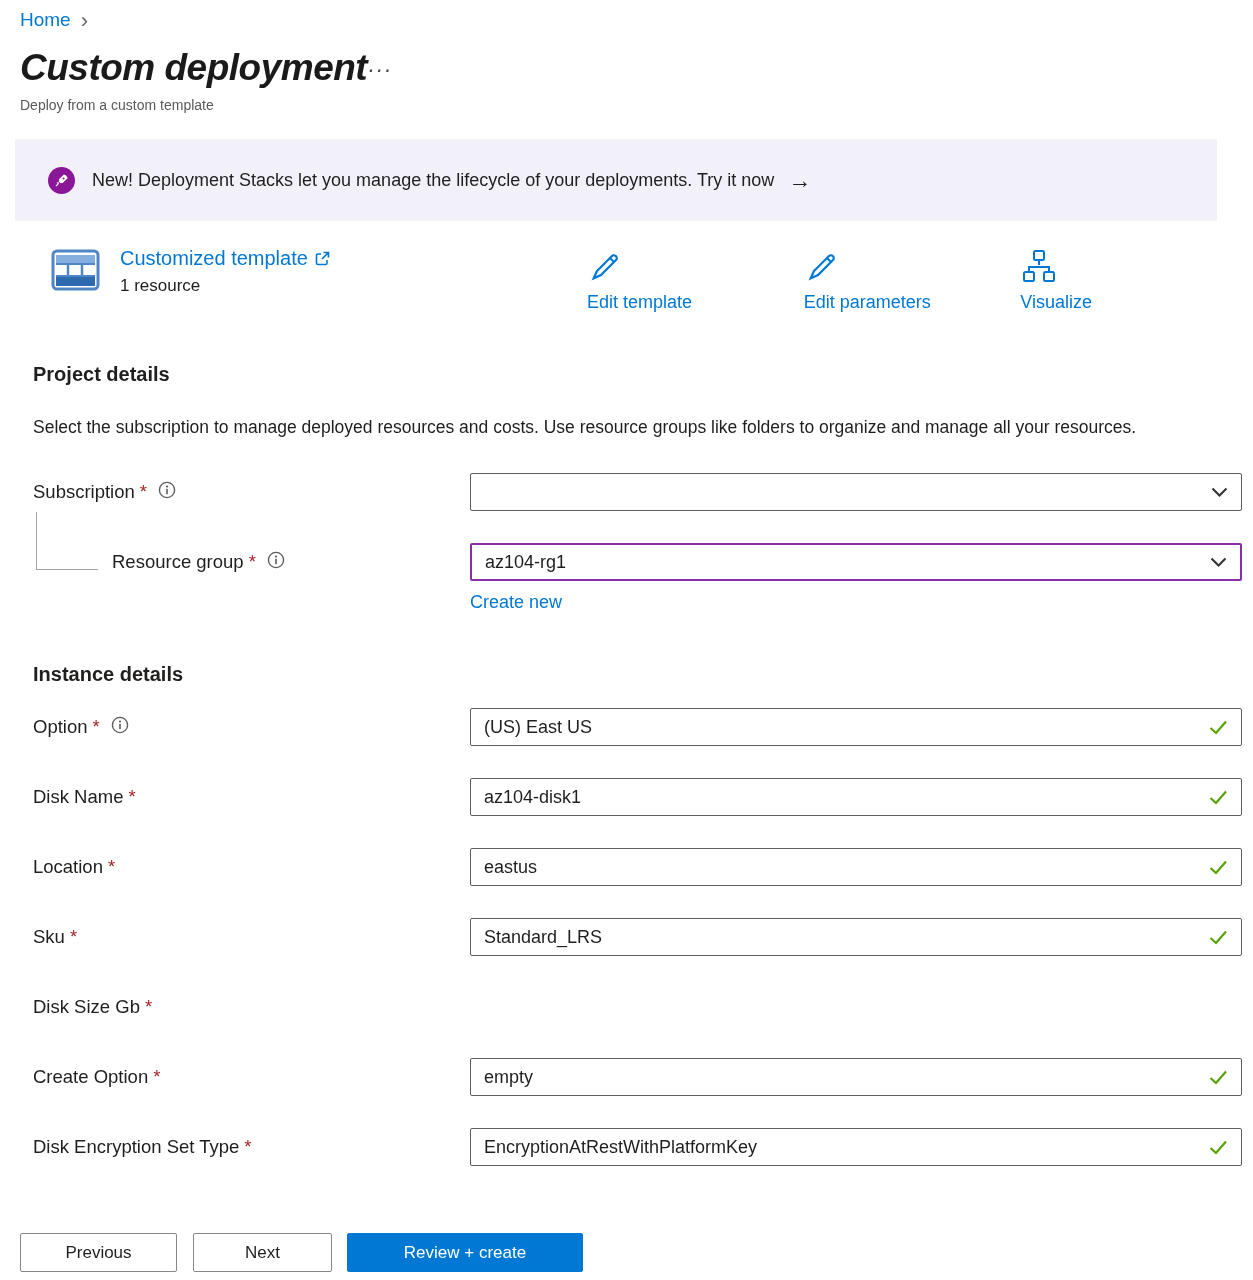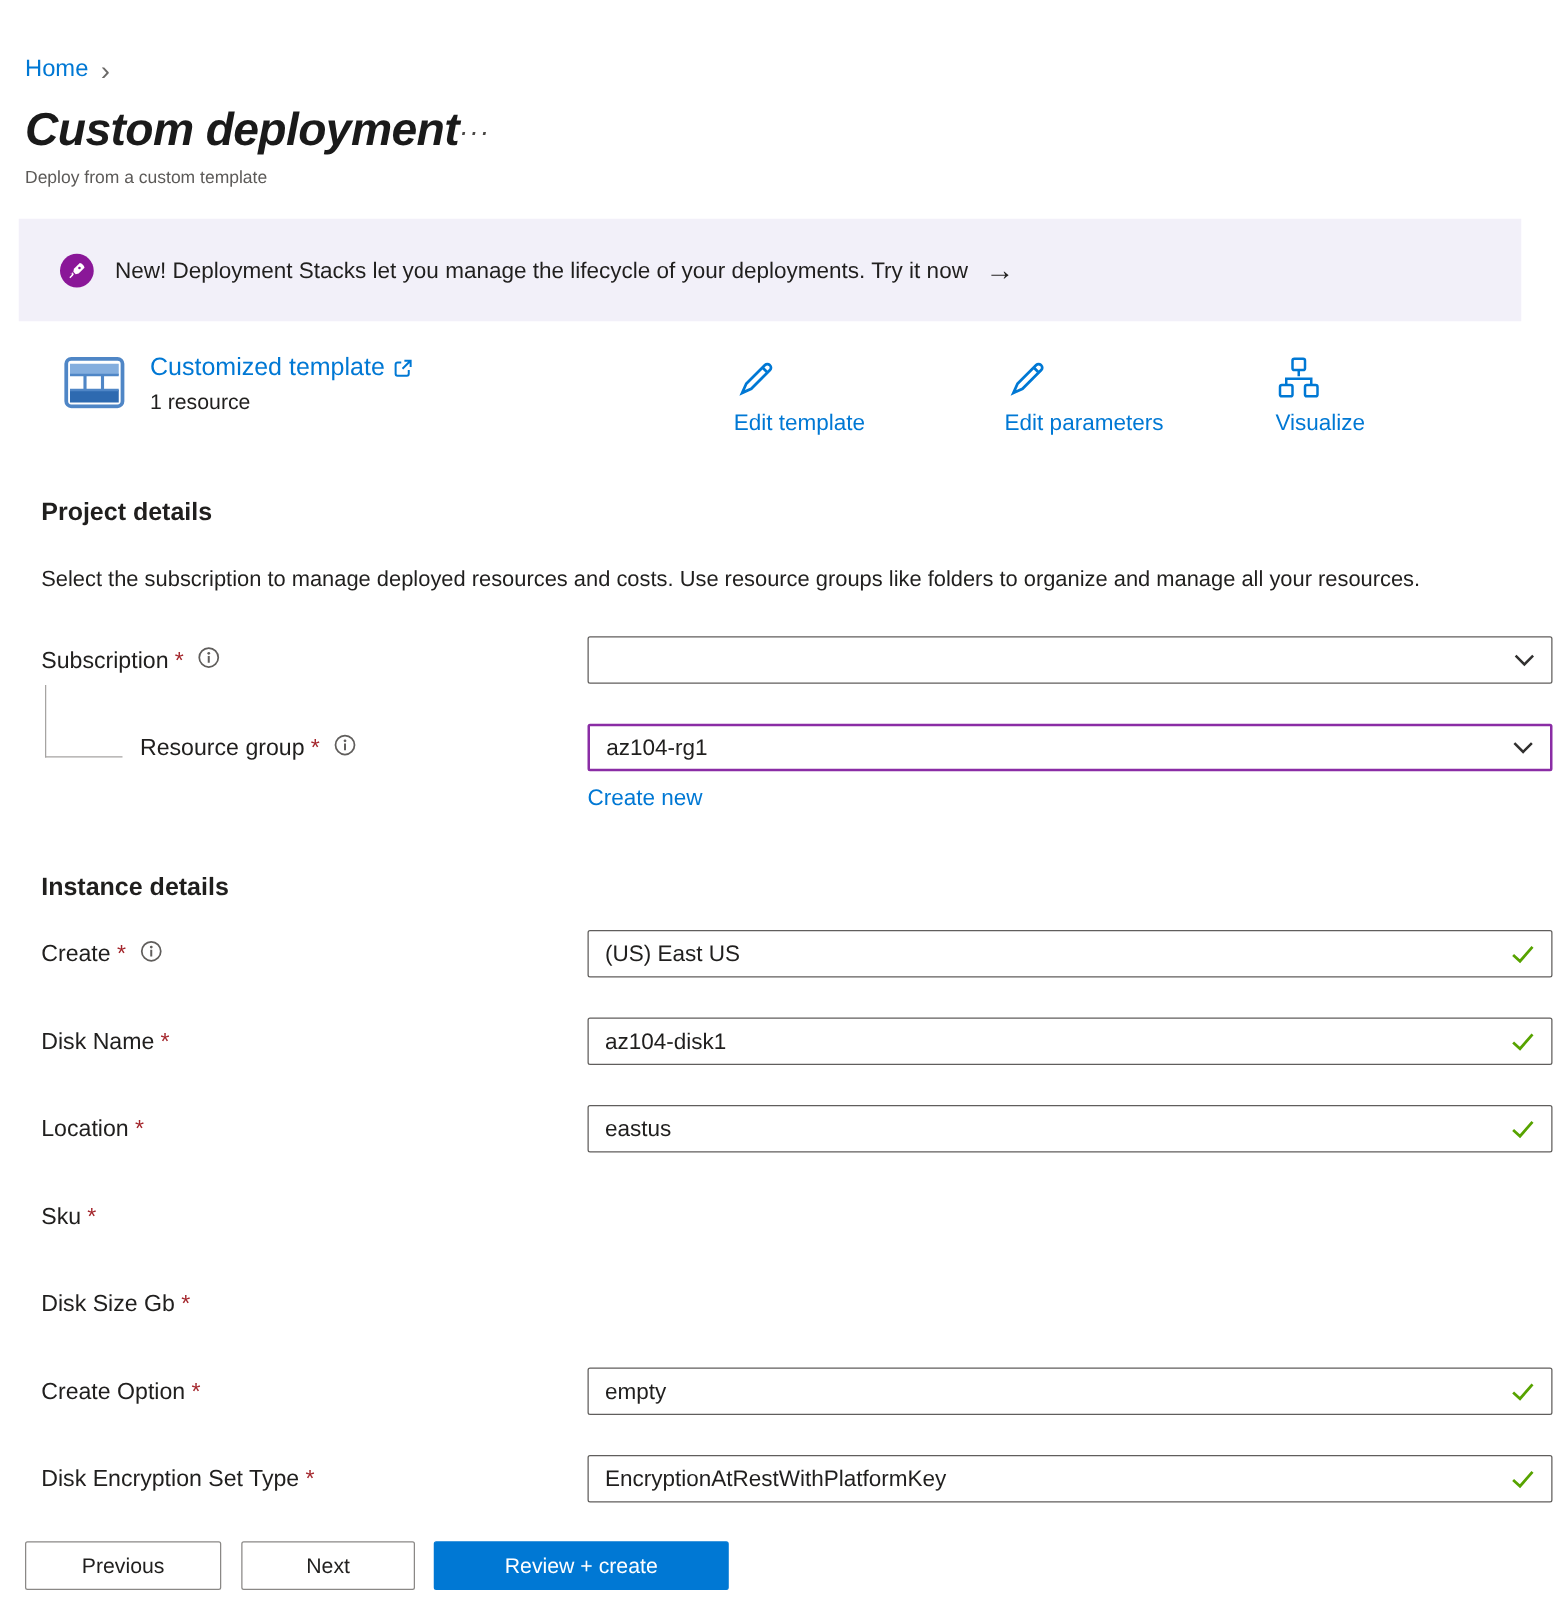--- a/index.html
+++ b/index.html
@@ -11,21 +11,21 @@
     --focus:#8a2da5;
     --banner-bg:#f2f0f9;
     --border-gray:#605e5c;
   }
   *{margin:0;padding:0;box-sizing:border-box;}
   html,body{width:1253px;height:1280px;overflow:hidden;background:#fff;
     font-family:"Liberation Sans","DejaVu Sans",sans-serif;color:var(--text);}
   .page{position:relative;width:1253px;height:1280px;overflow:hidden;}
 
   
-  .breadcrumb{display:flex;align-items:center;gap:10px;padding:9px 0 0 20px;font-size:19px;margin-top:36px;}
+  .breadcrumb{display:flex;align-items:center;gap:10px;padding:9px 0 0 20px;font-size:19px;}
   .breadcrumb a{color:var(--accent);text-decoration:none;cursor:pointer;}
   .crumb-sep{color:#6b6967;font-size:22px;line-height:19px;}
 
   
   .page-title-row{display:flex;align-items:flex-start;margin:16px 0 0 20px;font-style:italic;}
   .page-title{font-size:37px;font-weight:700;letter-spacing:-0.5px;color:#1a1a1a;}
   .more-btn{color:#484644;font-size:22px;letter-spacing:1px;cursor:pointer;padding-top:10px;}
   .page-subtitle{margin:8px 0 0 20px;font-size:14px;color:var(--text-sub);}
 
   
@@ -208,21 +208,21 @@
     </div>
     <div class="create-new">Create new</div>
   </div>
 
   <h2 class="section-heading">Instance details</h2>
 
   <div class="form">
 
     <div class="field-row row-first">
       <div class="label-area">
-        <span class="field-label">Create</span>
+        <span class="field-label">Option</span>
         <span class="req">*</span>
         <span class="info-icon">
           <svg width="18" height="18" viewBox="0 0 18 18">
               <circle cx="9" cy="9" r="7.6" fill="none" stroke="#605e5c" stroke-width="1.4"></circle>
               <circle cx="9" cy="5.6" r="1.1" fill="#605e5c"></circle>
               <rect x="8.2" y="7.8" width="1.6" height="5.4" fill="#605e5c"></rect>
             </svg>
         </span>
       </div>
       <div class="textbox">
@@ -263,20 +263,28 @@
             </svg>
         </span>
       </div>
     </div>
 
     <div class="field-row">
       <div class="label-area">
         <span class="field-label">Sku</span>
         <span class="req">*</span>
       </div>
+      <div class="textbox">
+        <span class="value">Standard_LRS</span>
+        <span class="trail">
+          <svg width="19" height="15" viewBox="0 0 19 15">
+              <polyline points="1.5,8 7,13 17,1.5" fill="none" stroke="#57a300" stroke-width="2.2"></polyline>
+            </svg>
+        </span>
+      </div>
     </div>
 
     <div class="field-row">
       <div class="label-area">
         <span class="field-label">Disk Size Gb</span>
         <span class="req">*</span>
       </div>
     </div>
 
     <div class="field-row">

